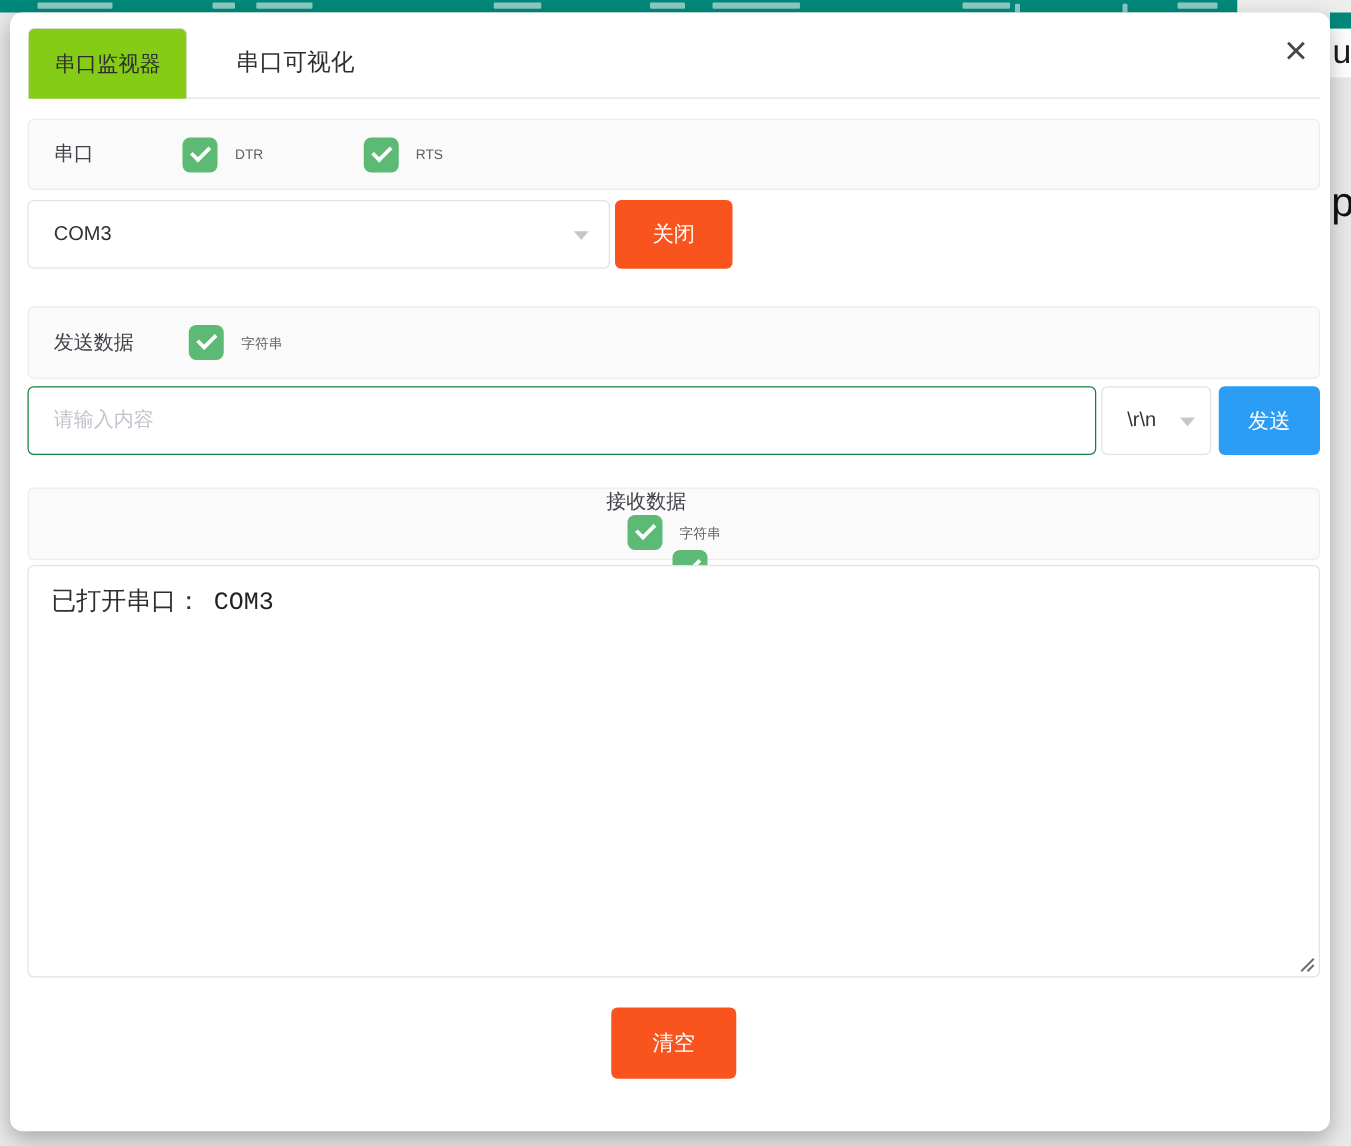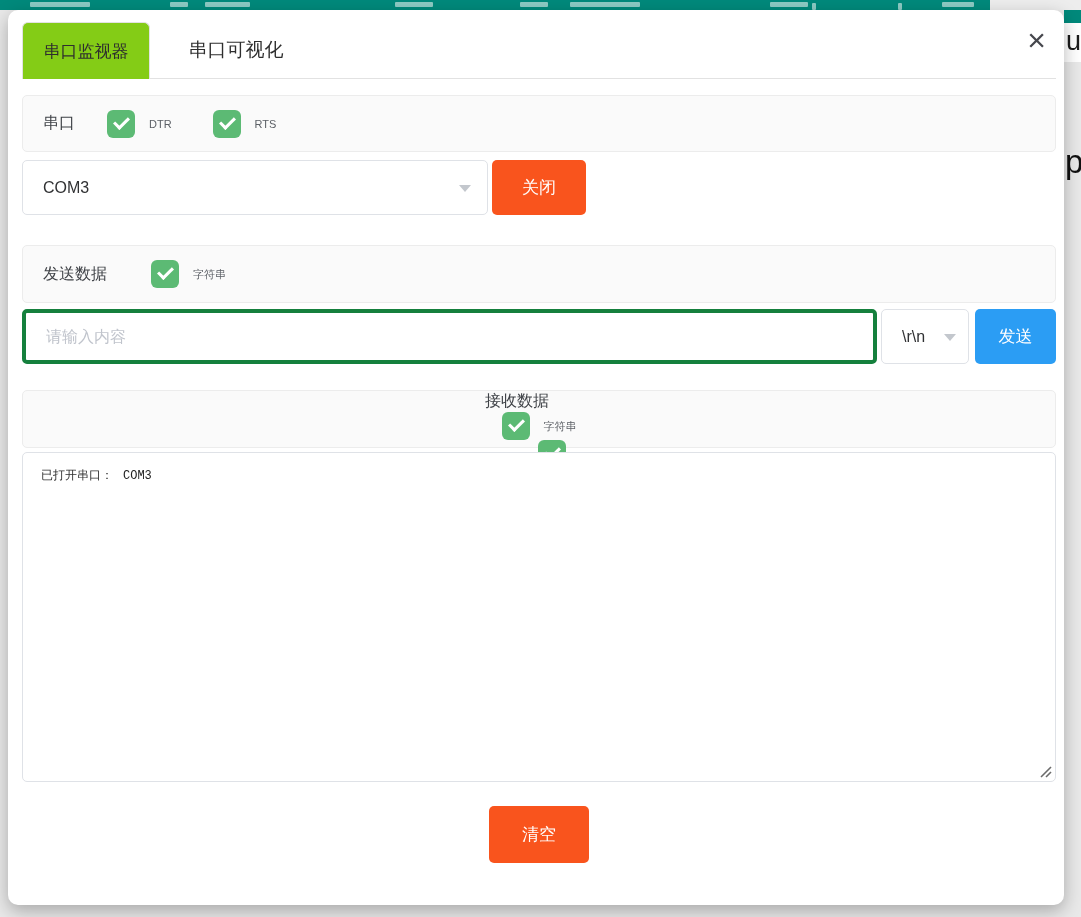--- a/index.html
+++ b/index.html
@@ -36,21 +36,21 @@
     display:flex; align-items:center; justify-content:center;
     font-size:19px; color:#2e2e2e; cursor:pointer;
   }
   .close-x { position:absolute; right:18px; top:14px; font-size:32px; line-height:1; color:#46474d; cursor:pointer; }
   
   .sec {
     position:absolute; left:14px; width:1034px;
     background:#fafafa; border:1px solid #ececec; border-radius:5px;
     display:flex; align-items:center; padding:0 20px; font-size:16px;
   }
-  .sec1 { top:85px;  height:57px; }
+  .sec1 { top:85px;  height:57px;gap:39px; }
   .sec2 { top:235px; height:58px; }
   .sec3 { top:380px; height:58px;flex-direction:column; }
   .sec-title { color:#3f4247; margin-right:32px; }
   .sec-title.wide { margin-right:44px; }
   .cb-group { display:flex; align-items:center; }
   .cb-group + .cb-group { margin-left:41px; }
   .cb-group.far { margin-left:62px;align-items:flex-end; }
   .cb {
     width:28px; height:28px; border-radius:6px; background:#5cba74;
     position:relative; margin-right:14px; cursor:pointer; flex:none;
@@ -80,29 +80,29 @@
     border:none; border-radius:5px; color:#fff; font-size:17px;
     display:flex; align-items:center; justify-content:center; cursor:pointer;
     font-family:"Liberation Sans","DejaVu Sans",sans-serif;
   }
   .btn-orange { background:#f9541d; }
   .btn-blue   { background:#2b9df4; }
   .btn-closeport { width:94px; height:55px; }
   .btn-send      { width:95px; height:55px; }
   .send-input {
     width:995px; margin-right:4px; height:55px;
-    border:4px solid #15803d; border-radius:5px; padding:0 20px;
+    border:1px solid #15803d; border-radius:5px; padding:0 20px;
     font-size:16px; color:#303133; outline:none;
     font-family:"Liberation Sans","DejaVu Sans",sans-serif;
   }
   .send-input::placeholder { color:#c0c4cc; }
   .rx-log {
     position:absolute; left:14px; top:442px; width:1034px; height:330px;
     background:#fff; border:1px solid #dfe2e7; border-radius:5px;
-    padding:14px 18px; font-size:12px; color:#2f2f2f; overflow:auto; cursor:text;
+    padding:14px 18px; font-size:20px; color:#2f2f2f; overflow:auto; cursor:text;
   }
   .rx-log .mono { font-family:"Liberation Mono","DejaVu Sans Mono",monospace; margin-left:10px; color:#222; }
   .rx-resize { position:absolute; right:3px; bottom:3px; width:13px; height:13px; cursor:nwse-resize; }
   .btn-clear { position:absolute; left:481px; top:796px; width:100px; height:57px; }
 </style>
 </head>
 <body>
 
 <div class="menubar">
   <span class="frag" style="left:30px;width:60px;"></span>

